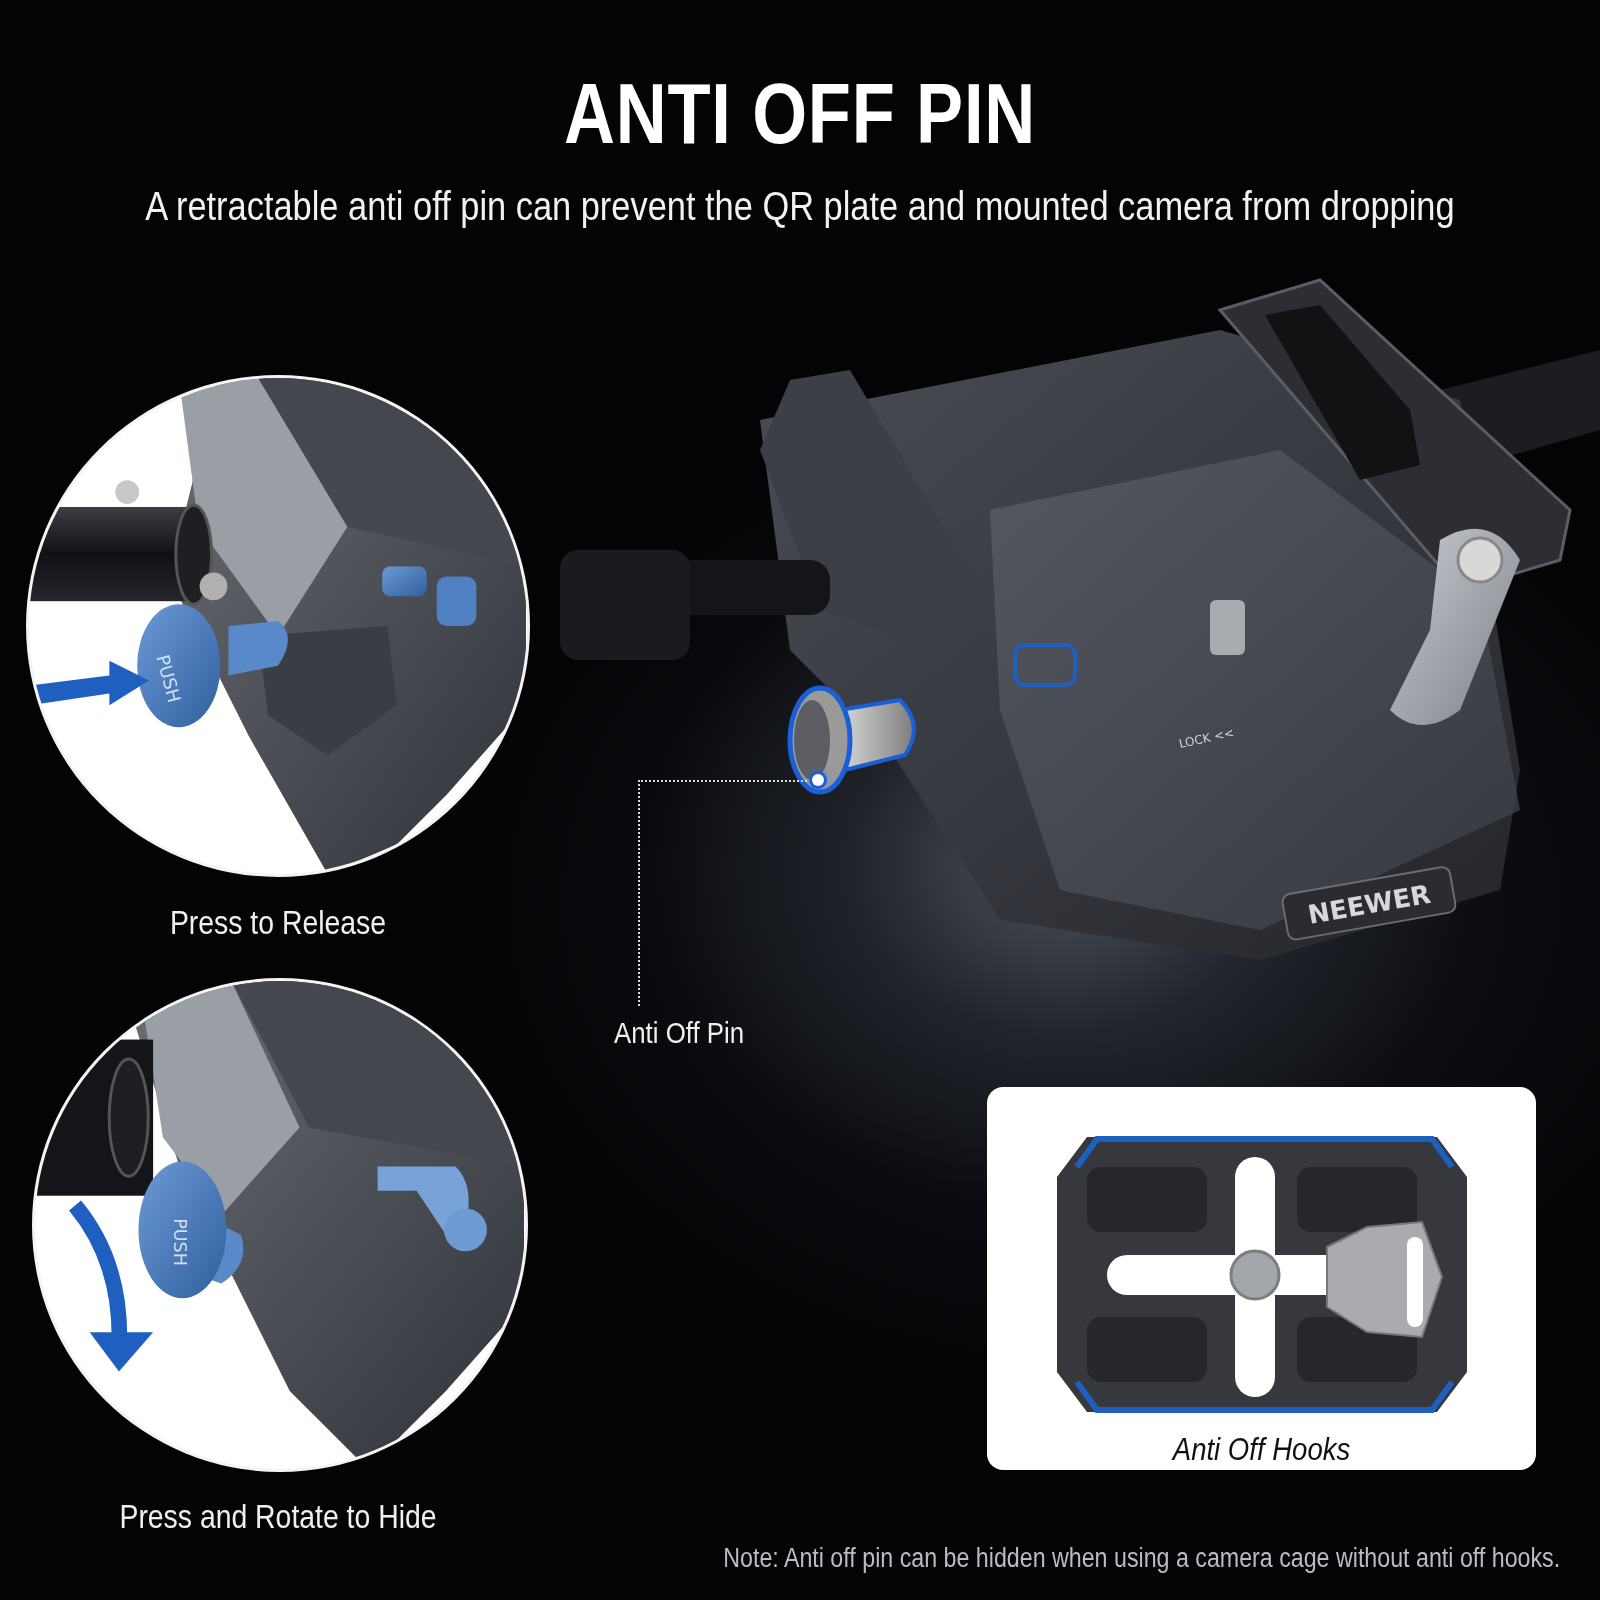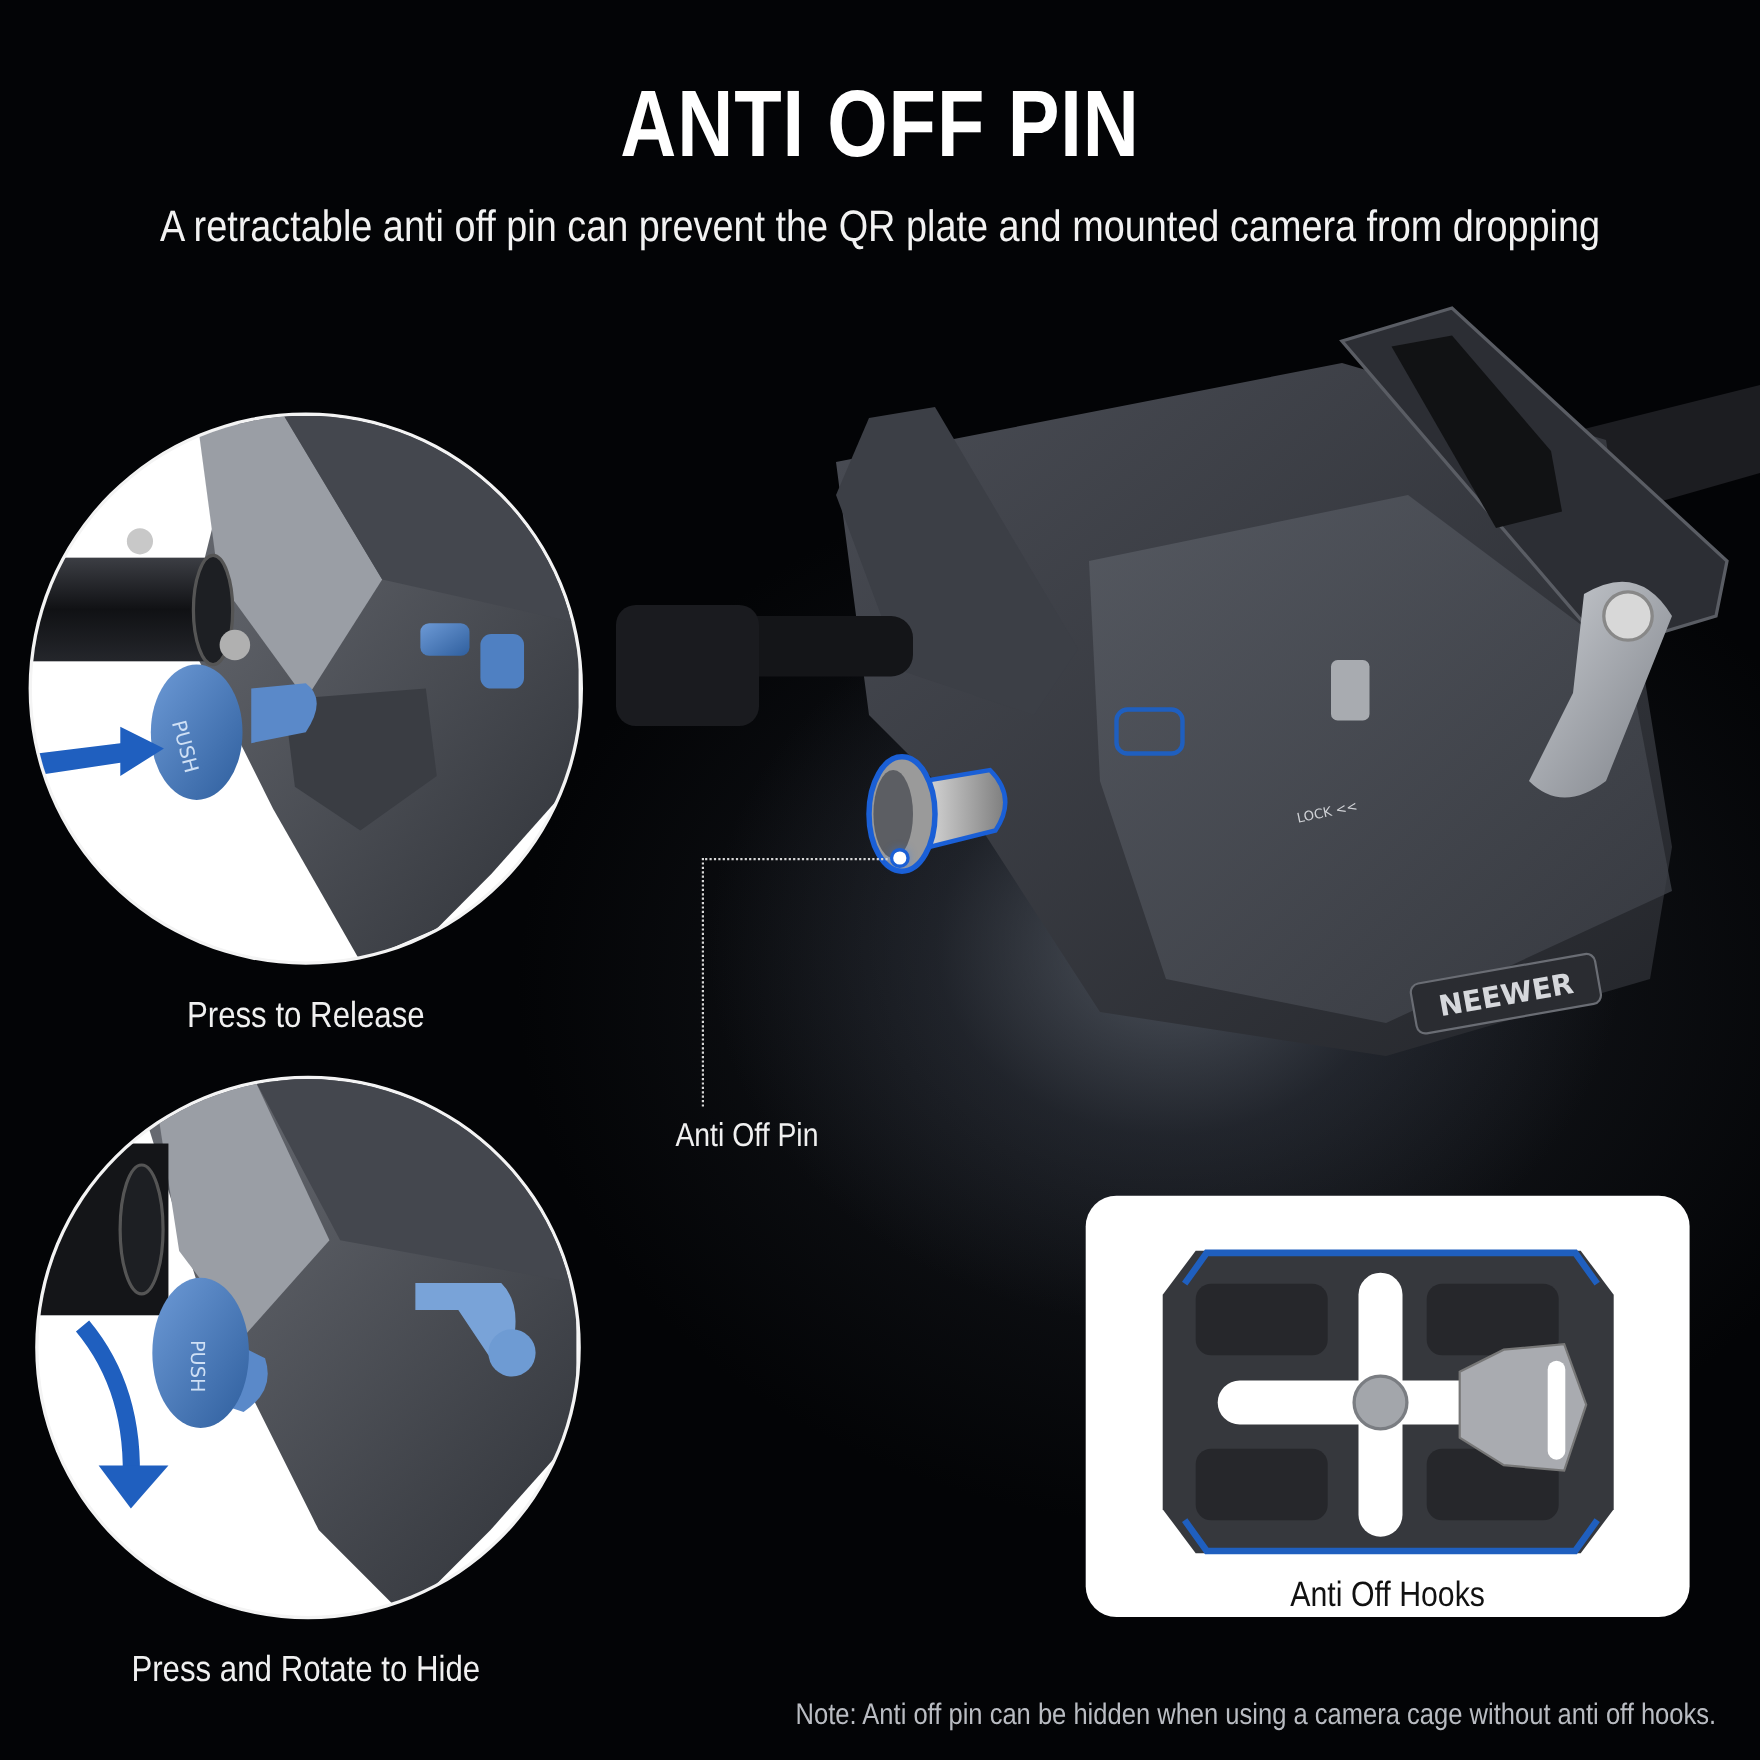--- a/index.html
+++ b/index.html
@@ -71,21 +71,21 @@
   }
   .callout-label {
     position: absolute; left: 614px; top: 1018px;
     font-size: 30px; color: #f0f0f0; line-height: 1;
     transform: scaleX(0.86); transform-origin: left;
   }
 
   
   .hooks-card {
     position: absolute; left: 987px; top: 1087px; width: 549px; height: 383px;
-    background: #ffffff; border-radius: 28px; overflow: hidden;
+    background: #ffffff; border-radius: 16px; overflow: hidden; font-style: italic;
   }
   .hooks-card svg { position: absolute; left: 60px; top: 40px; width: 430px; height: 295px; }
   .hooks-label {
     position: absolute; left: 0; right: 0; top: 346px; text-align: center;
     color: #111; font-size: 32px; line-height: 1;
     transform: scaleX(0.86);
   }
 
   .note {
     position: absolute; right: 40px; top: 1545px;

